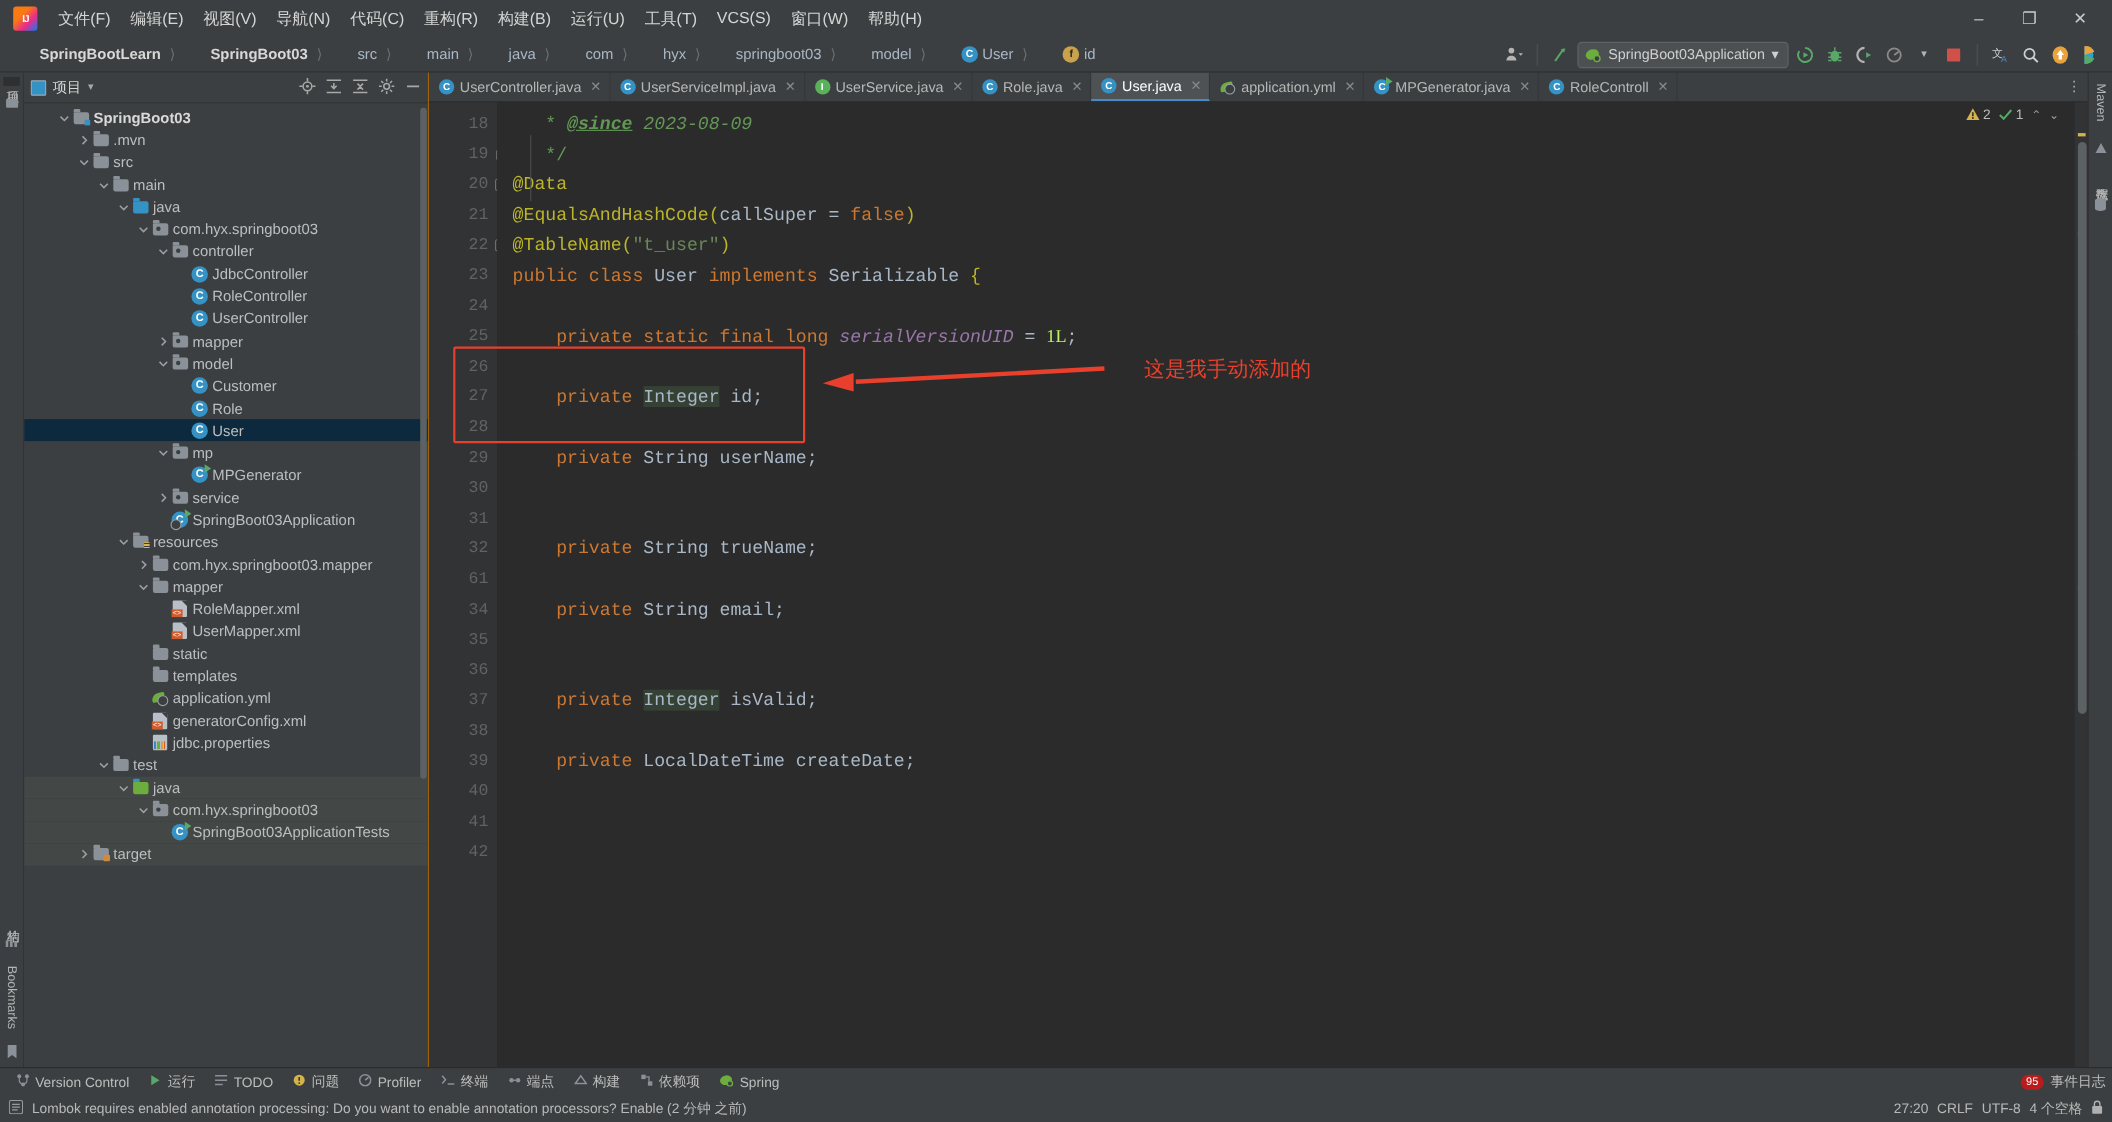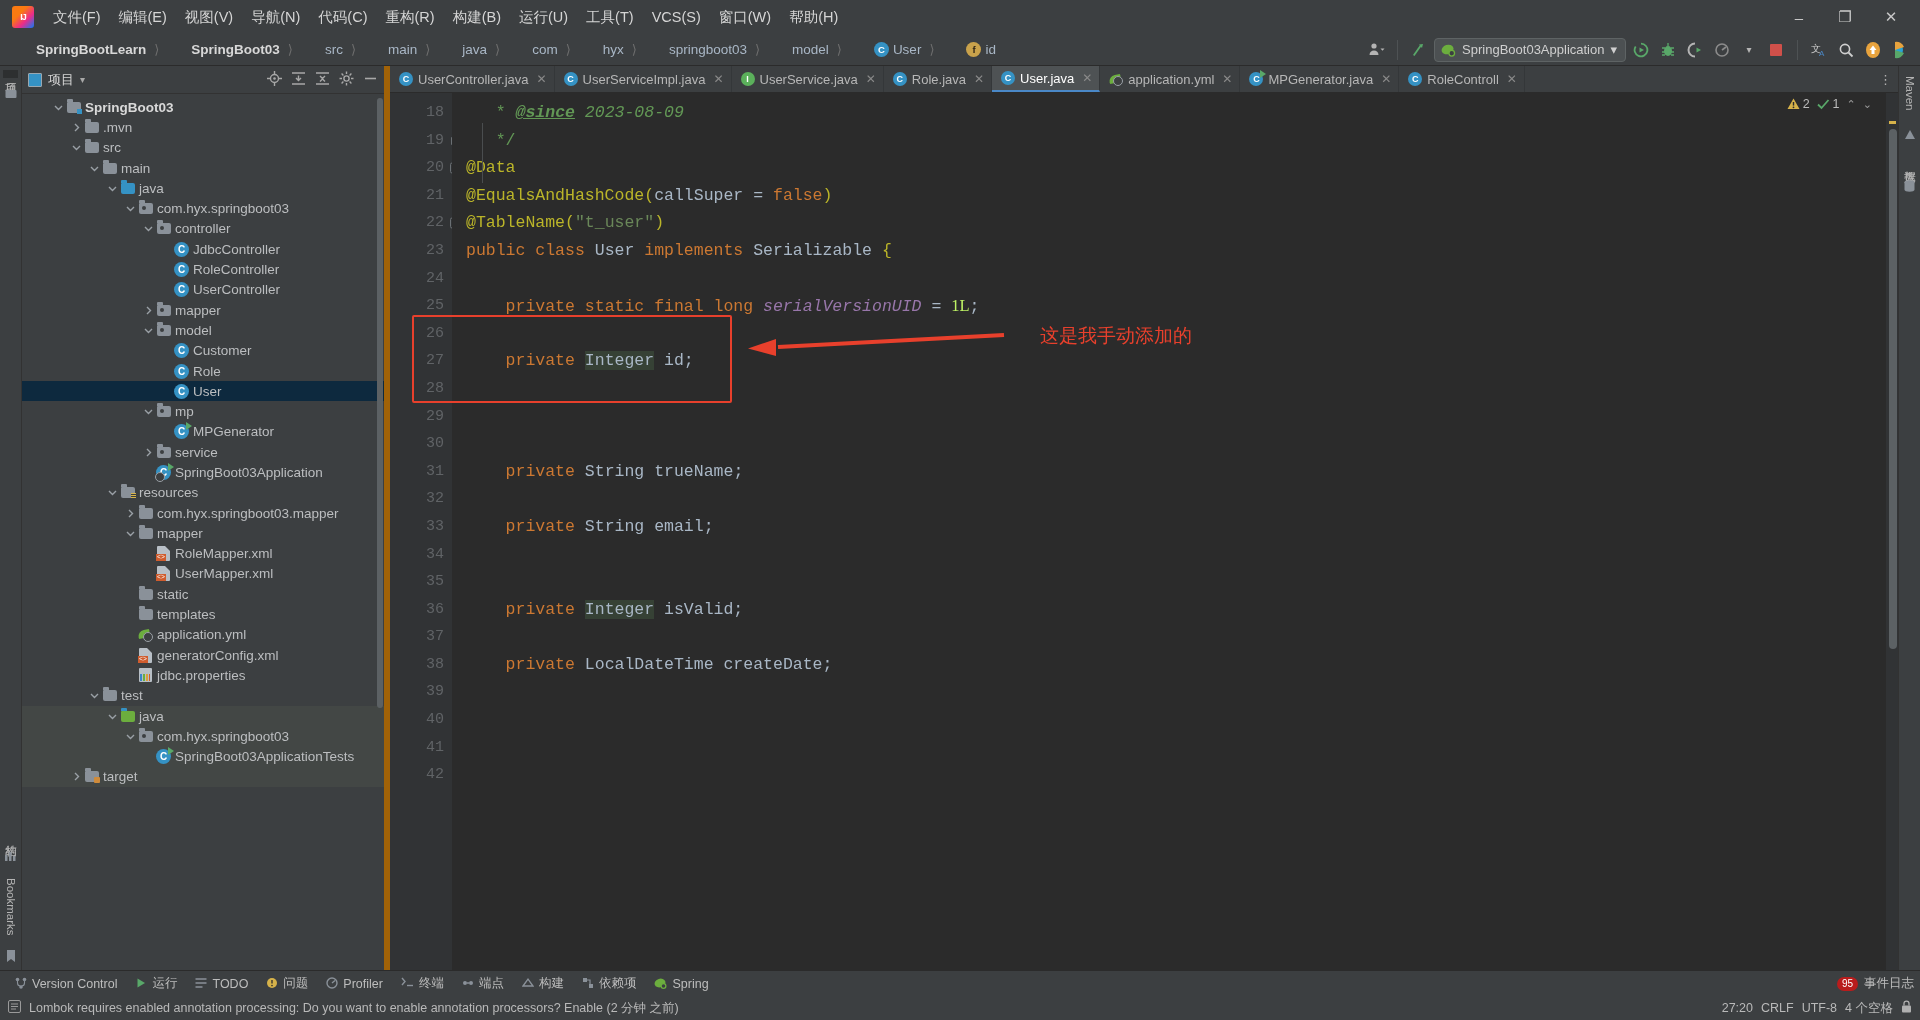--- a/index.html
+++ b/index.html
@@ -78,21 +78,21 @@
   .vlabel {
     writing-mode: vertical-rl; font-size: 11.5px; color: #b4b4b4; letter-spacing: 0px;
     padding: 4px 0; white-space: nowrap;
   }
   .vlabel.sel { background:#2d2f30; }
   .strip-ico { font-size: 12px; color: #9aa0a6; }
 
   
   .project-panel {
     width: 368px; background: #3c3f41; display: flex; flex-direction: column; flex: none;
-    border-right: 6px solid #a16207;
+    border-right: 1px solid #a16207;
   }
   .panel-header {
     height: 28px; display: flex; align-items: center; padding: 0 6px; gap: 6px;
     border-bottom: 1px solid #323232; flex: none;
   }
   .panel-title { font-size: 13px; color: #d6d6d6; }
   .sq-icon {
     width: 14px; height: 14px; border: 1.5px solid #9aa7b0; background: #3592c4; border-radius: 1px;
   }
   .panel-hdr-right { margin-left: auto; display: flex; align-items: center; gap: 9px; color: #a8a8a8; font-size: 13px; }
@@ -890,21 +890,21 @@
             <div class="gline"><span>23</span></div>
             <div class="gline"><span>24</span></div>
             <div class="gline"><span>25</span></div>
             <div class="gline"><span>26</span></div>
             <div class="gline"><span>27</span></div>
             <div class="gline"><span>28</span></div>
             <div class="gline"><span>29</span></div>
             <div class="gline"><span>30</span></div>
             <div class="gline"><span>31</span></div>
             <div class="gline"><span>32</span></div>
-            <div class="gline"><span>33</span></div>
+            <div class="gline"><span>61</span></div>
             <div class="gline"><span>34</span></div>
             <div class="gline"><span>35</span></div>
             <div class="gline"><span>36</span></div>
             <div class="gline"><span>37</span></div>
             <div class="gline"><span>38</span></div>
             <div class="gline"><span>39</span></div>
             <div class="gline"><span>40</span></div>
             <div class="gline"><span>41</span></div>
             <div class="gline"><span>42</span></div>
           </div>
@@ -914,20 +914,21 @@
             <div class="cline">   <span class="cmt">*/</span></div>
             <div class="cline"><span class="ann">@Data</span></div>
             <div class="cline"><span class="ann">@EqualsAndHashCode</span><span class="ann">(</span><span class="id">callSuper</span> <span class="punct">=</span> <span class="kw">false</span><span class="ann">)</span></div>
             <div class="cline"><span class="ann">@TableName</span><span class="ann">(</span><span class="str">"t_user"</span><span class="ann">)</span></div>
             <div class="cline"><span class="kw">public class </span><span class="id">User </span><span class="kw">implements </span><span class="id">Serializable </span><span class="ann">{</span></div>
             <div class="cline">&nbsp;</div>
             <div class="cline">    <span class="kw">private static final long </span><span class="fld">serialVersionUID</span> <span class="punct">=</span> <span class="num">1L</span><span class="punct">;</span></div>
             <div class="cline">&nbsp;</div>
             <div class="cline">    <span class="kw">private </span><span class="hl-bg id">Integer</span> <span class="id">id</span><span class="punct">;</span></div>
             <div class="cline">&nbsp;</div>
+            <div class="cline">    <span class="kw">private </span><span class="id">String</span> <span class="id">userName</span><span class="punct">;</span></div>
             <div class="cline">&nbsp;</div>
             <div class="cline">&nbsp;</div>
             <div class="cline">    <span class="kw">private </span><span class="id">String</span> <span class="id">trueName</span><span class="punct">;</span></div>
             <div class="cline">&nbsp;</div>
             <div class="cline">    <span class="kw">private </span><span class="id">String</span> <span class="id">email</span><span class="punct">;</span></div>
             <div class="cline">&nbsp;</div>
             <div class="cline">&nbsp;</div>
             <div class="cline">    <span class="kw">private </span><span class="hl-bg id">Integer</span> <span class="id">isValid</span><span class="punct">;</span></div>
             <div class="cline">&nbsp;</div>
             <div class="cline">    <span class="kw">private </span><span class="id">LocalDateTime</span> <span class="id">createDate</span><span class="punct">;</span></div>

